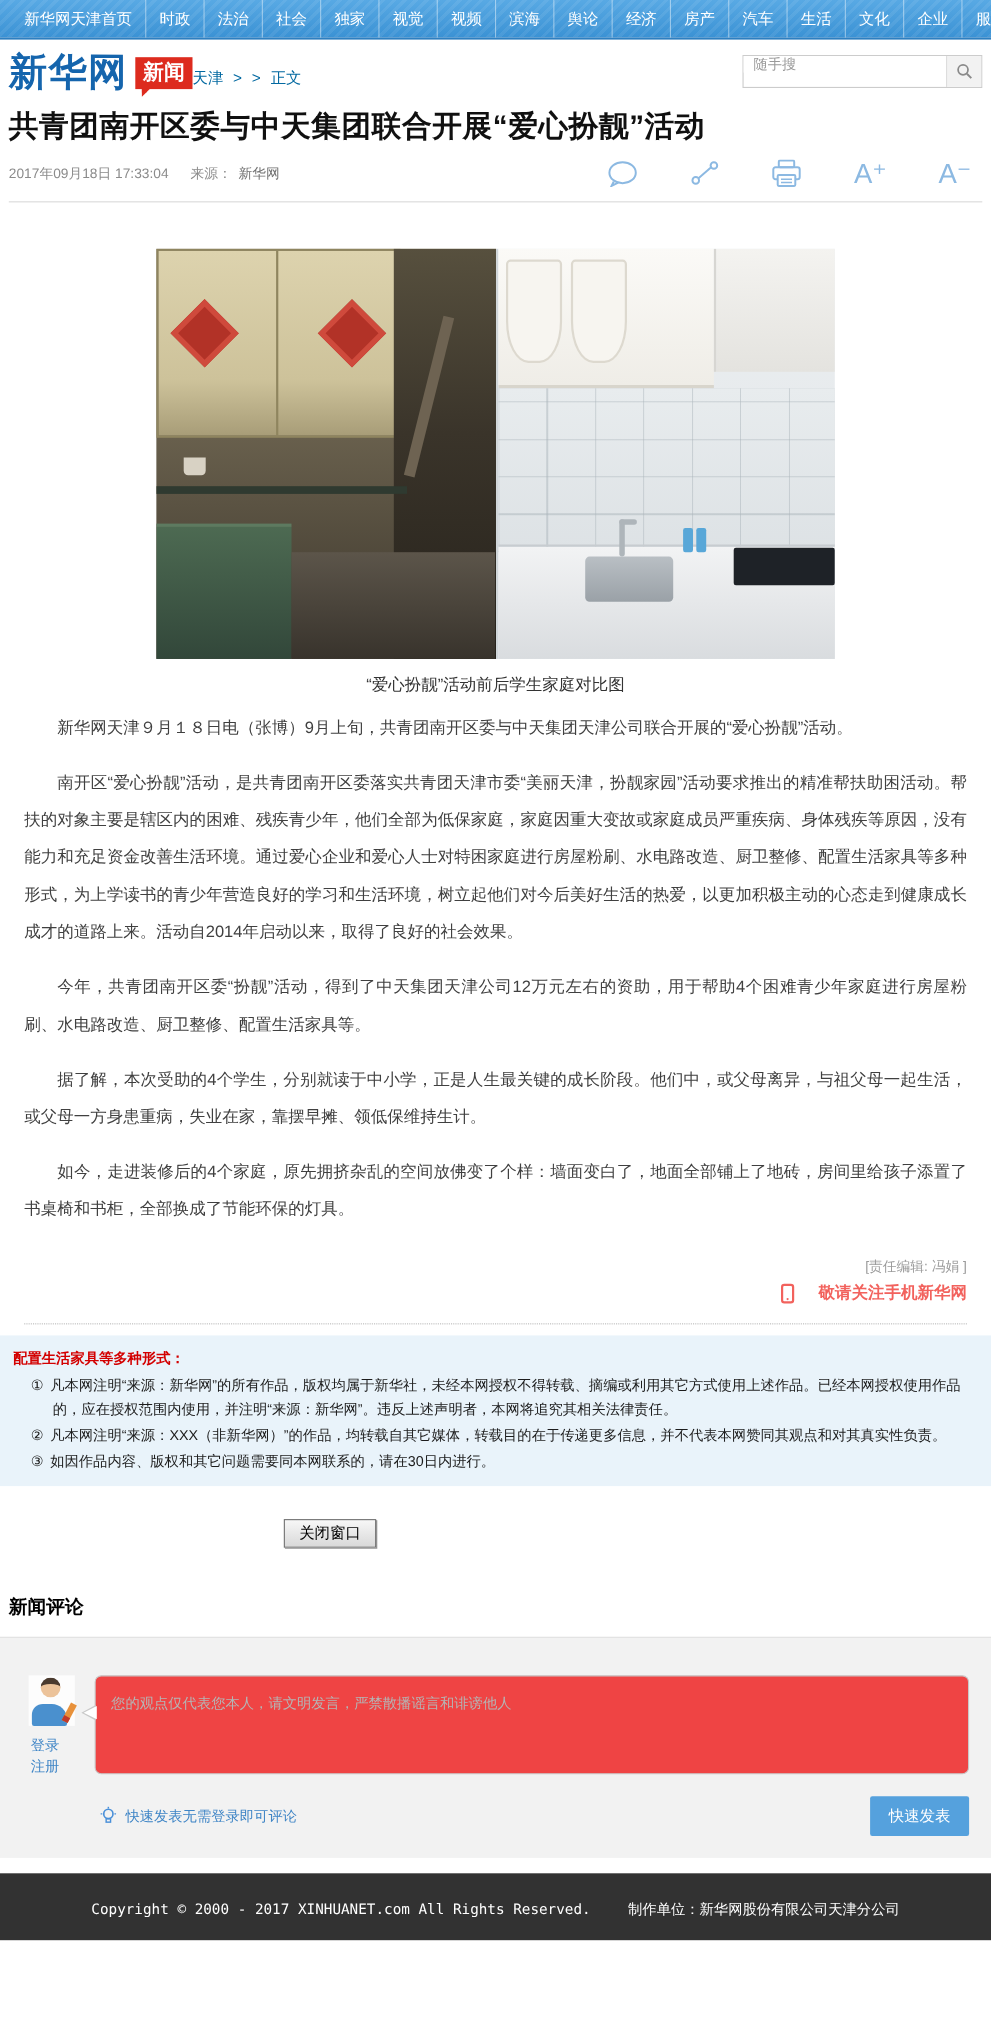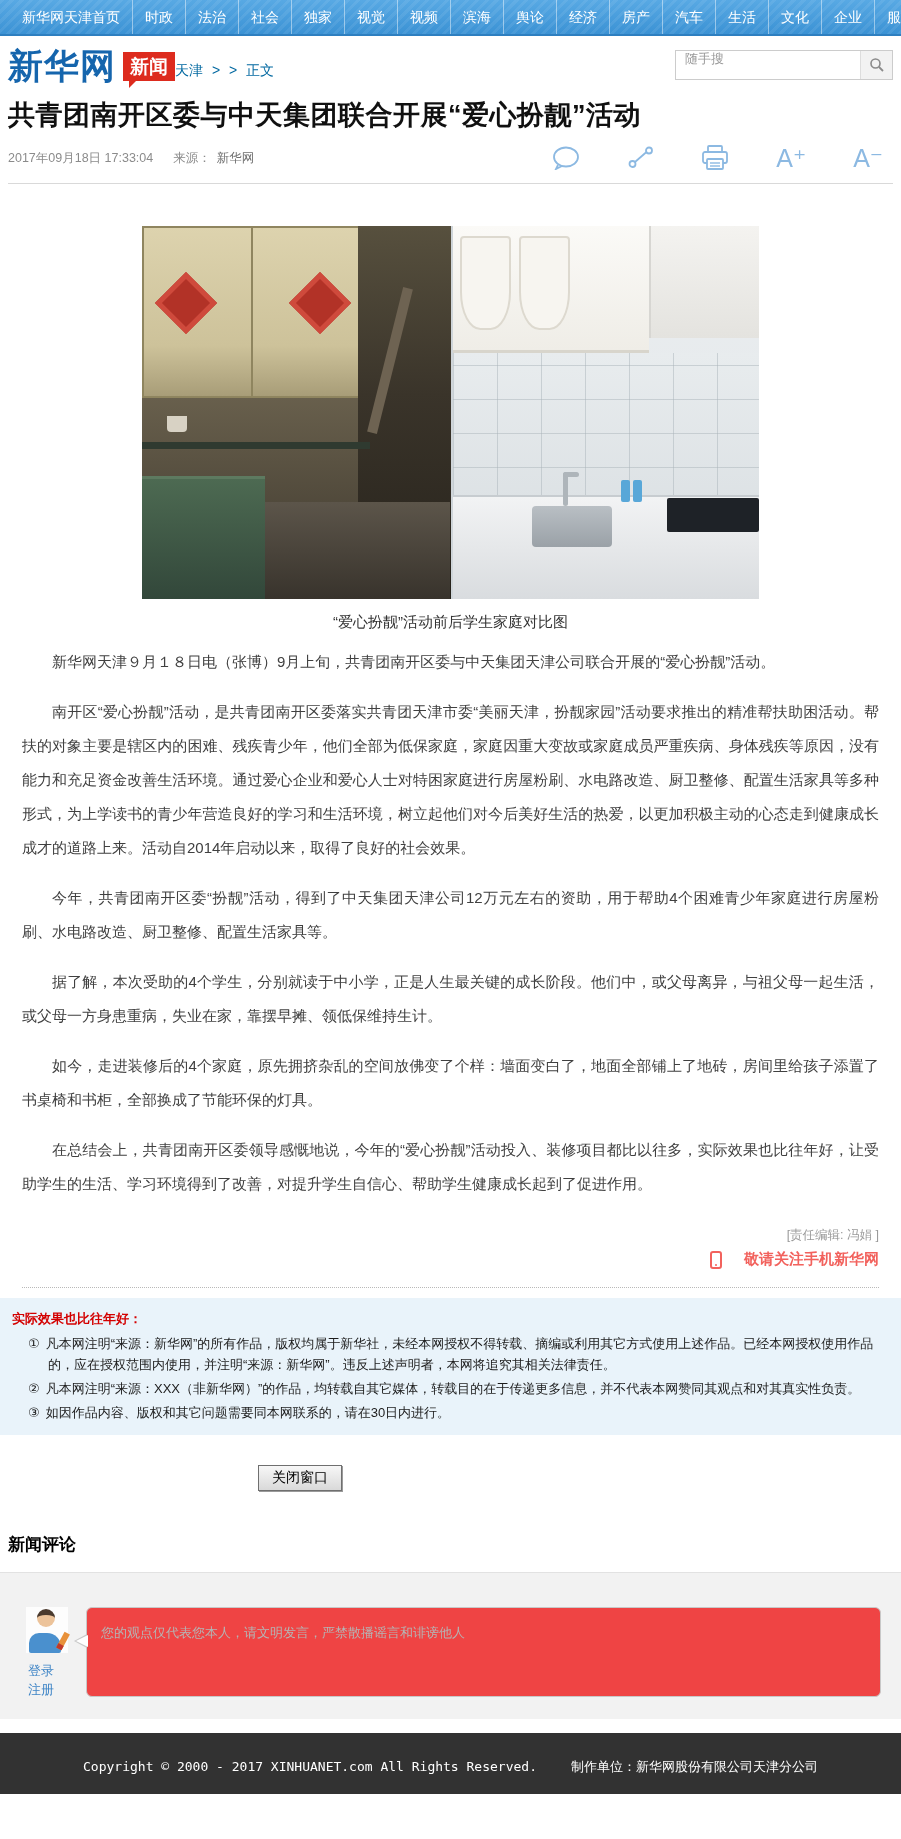--- a/index.html
+++ b/index.html
@@ -271,34 +271,33 @@
       </div>
     </div>
     <figcaption class="figcaption">“爱心扮靓”活动前后学生家庭对比图</figcaption>
   </figure>
 
   <p class="para">新华网天津９月１８日电（张博）9月上旬，共青团南开区委与中天集团天津公司联合开展的“爱心扮靓”活动。</p>
   <p class="para">南开区“爱心扮靓”活动，是共青团南开区委落实共青团天津市委“美丽天津，扮靓家园”活动要求推出的精准帮扶助困活动。帮扶的对象主要是辖区内的困难、残疾青少年，他们全部为低保家庭，家庭因重大变故或家庭成员严重疾病、身体残疾等原因，没有能力和充足资金改善生活环境。通过爱心企业和爱心人士对特困家庭进行房屋粉刷、水电路改造、厨卫整修、配置生活家具等多种形式，为上学读书的青少年营造良好的学习和生活环境，树立起他们对今后美好生活的热爱，以更加积极主动的心态走到健康成长成才的道路上来。活动自2014年启动以来，取得了良好的社会效果。</p>
   <p class="para">今年，共青团南开区委“扮靓”活动，得到了中天集团天津公司12万元左右的资助，用于帮助4个困难青少年家庭进行房屋粉刷、水电路改造、厨卫整修、配置生活家具等。</p>
   <p class="para">据了解，本次受助的4个学生，分别就读于中小学，正是人生最关键的成长阶段。他们中，或父母离异，与祖父母一起生活，或父母一方身患重病，失业在家，靠摆早摊、领低保维持生计。</p>
   <p class="para">如今，走进装修后的4个家庭，原先拥挤杂乱的空间放佛变了个样：墙面变白了，地面全部铺上了地砖，房间里给孩子添置了书桌椅和书柜，全部换成了节能环保的灯具。</p>
-  <p class="para">在总结会上，共青团南开区委领导感慨地说，今年的“爱心扮靓”活动投入、装修项目都比以往多，实际效果也比往年好，让受助学生的生活、学习环境得到了改善，对提升学生自信心、帮助学生健康成长起到了促进作用。</p>
 
   <div class="editor-line">[责任编辑: 冯娟 ]</div>
 
   <div class="promo-line">
     <span class="phone-icon"></span>
     <span class="promo-text">敬请关注手机新华网</span>
   </div>
 
   <div class="dotted-divider"></div>
 </main>
 
 <section class="disclaimer">
-  <div class="disclaimer-title">实际效果也比往年好：</div>
+  <div class="disclaimer-title">配置生活家具等多种形式：</div>
   <p class="d-item">
     <span class="d-num">①</span><span>凡本网注明“来源：新华网”的所有作品，版权均属于新华社，未经本网授权不得转载、摘编或利用其它方式使用上述作品。已经本网授权使用作品的，应在授权范围内使用，并注明“来源：新华网”。违反上述声明者，本网将追究其相关法律责任。</span>
   </p>
   <p class="d-item">
     <span class="d-num">②</span><span>凡本网注明“来源：XXX（非新华网）”的作品，均转载自其它媒体，转载目的在于传递更多信息，并不代表本网赞同其观点和对其真实性负责。</span>
   </p>
   <p class="d-item">
     <span class="d-num">③</span><span>如因作品内容、版权和其它问题需要同本网联系的，请在30日内进行。</span>
   </p>
 </section>
@@ -319,20 +318,33 @@
       </div>
       <div class="login-links">
         <a>登录</a>
         <a>注册</a>
       </div>
     </div>
     <div class="bubble">
       <textarea placeholder="您的观点仅代表您本人，请文明发言，严禁散播谣言和诽谤他人" style=""></textarea>
     </div>
   </div>
+  <div class="comments-bottom">
+    <span class="quick-hint">
+      <svg width="17" height="18" viewBox="0 0 17 18">
+        <circle cx="8.5" cy="7" r="4.2" fill="none" stroke="#4a90d9" stroke-width="1.5"></circle>
+        <rect x="6.5" y="11.5" width="4" height="3" fill="none" stroke="#4a90d9" stroke-width="1.3"></rect>
+        <line x1="8.5" y1="0.5" x2="8.5" y2="2" stroke="#4a90d9" stroke-width="1.3"></line>
+        <line x1="1.5" y1="7" x2="3" y2="7" stroke="#4a90d9" stroke-width="1.3"></line>
+        <line x1="14" y1="7" x2="15.5" y2="7" stroke="#4a90d9" stroke-width="1.3"></line>
+      </svg>
+      <span class="quick-hint-text">快速发表无需登录即可评论</span>
+    </span>
+    <button class="quick-publish-btn">快速发表</button>
+  </div>
 </section>
 
 <footer class="site-footer">
   <div>
     <span>Copyright © 2000 - 2017 XINHUANET.com  All Rights Reserved.</span><span class="maker">制作单位：新华网股份有限公司天津分公司</span>
   </div>
 
 </footer>
 
 </body></html>

